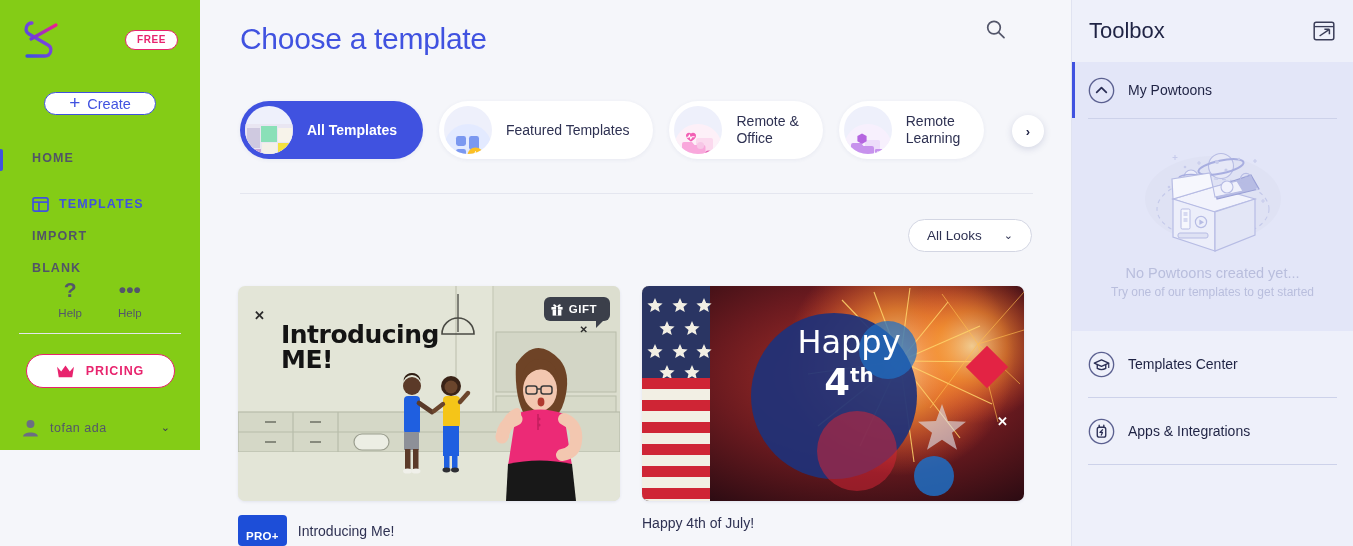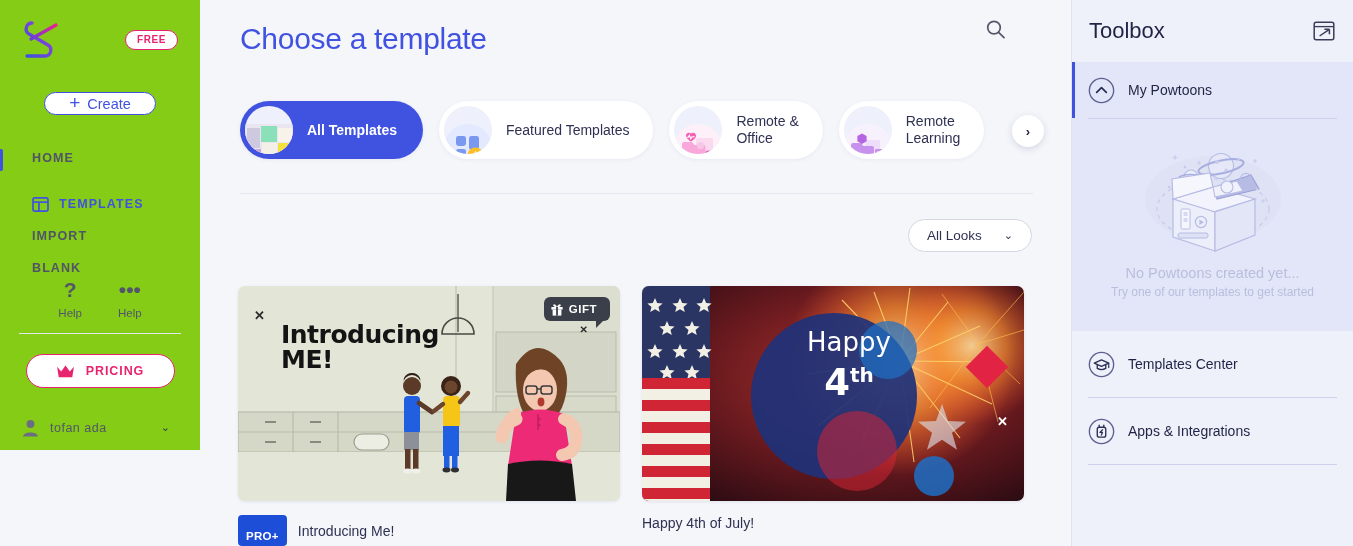--- a/index.html
+++ b/index.html
@@ -501,21 +501,21 @@
 
             <circle cx="192" cy="110" r="83" fill="#1f3179" opacity=".93"></circle>
             <circle cx="246" cy="64" r="29" fill="#1f6fc4" opacity=".72"></circle>
             <circle cx="215" cy="165" r="40" fill="#cf2535" opacity=".55"></circle>
             <circle cx="292" cy="190" r="20" fill="#1f6fc4" opacity=".85"></circle>
             <rect x="330" y="66" width="30" height="30" transform="rotate(45 345 81)" fill="#e32344"></rect>
             <path d="M300 118 l6 17 l18 .8 l-14 11 l5 17 l-15 -10 l-15 10 l5 -17 l-14 -11 l18 -.8 z" fill="#dfe2ea" opacity=".62"></path>
           </svg>
           <span class="close-x" style="right:16px; top:128px; color:#ffffff;">✕</span>
           <div style="position:absolute;left:112px;top:42px;width:190px;text-align:center;color:#fff;font-family:'DejaVu Sans',sans-serif;">
-            <div style="font-size:26px;line-height:28px;font-weight:400;">Happy</div>
+            <div style="font-size:32px;line-height:28px;font-weight:400;">Happy</div>
             <div style="font-size:37px;line-height:38px;font-weight:bold;">
               <span>4</span><span style="font-size:20px;vertical-align:super;">th</span>
             </div>
           </div>
         </div>
         <div class="card-caption">
           <span class="card-title">Happy 4th of July!</span>
         </div>
       </div>
     </div>

